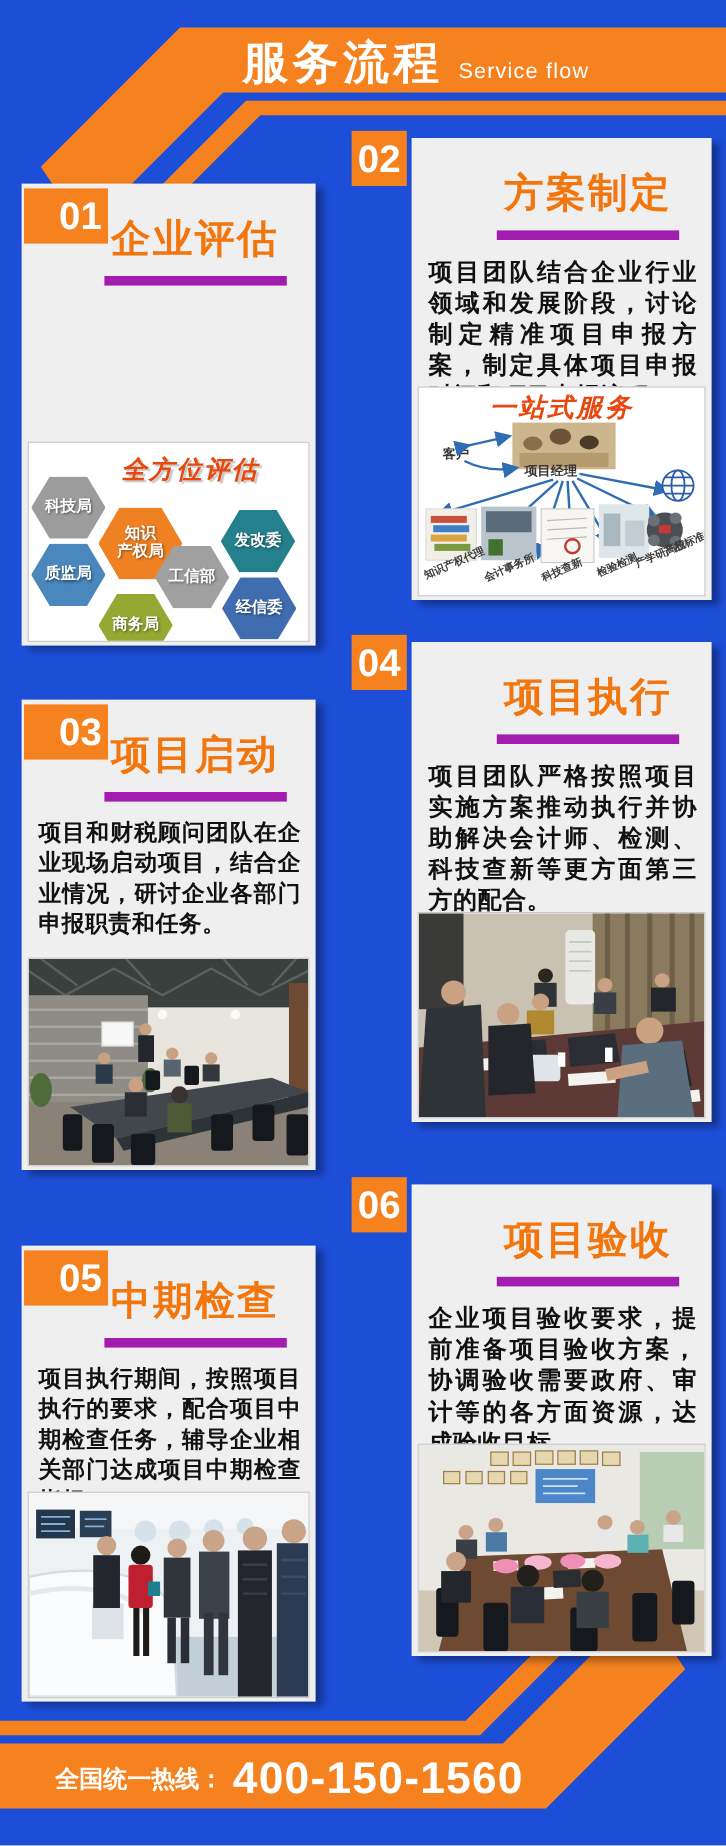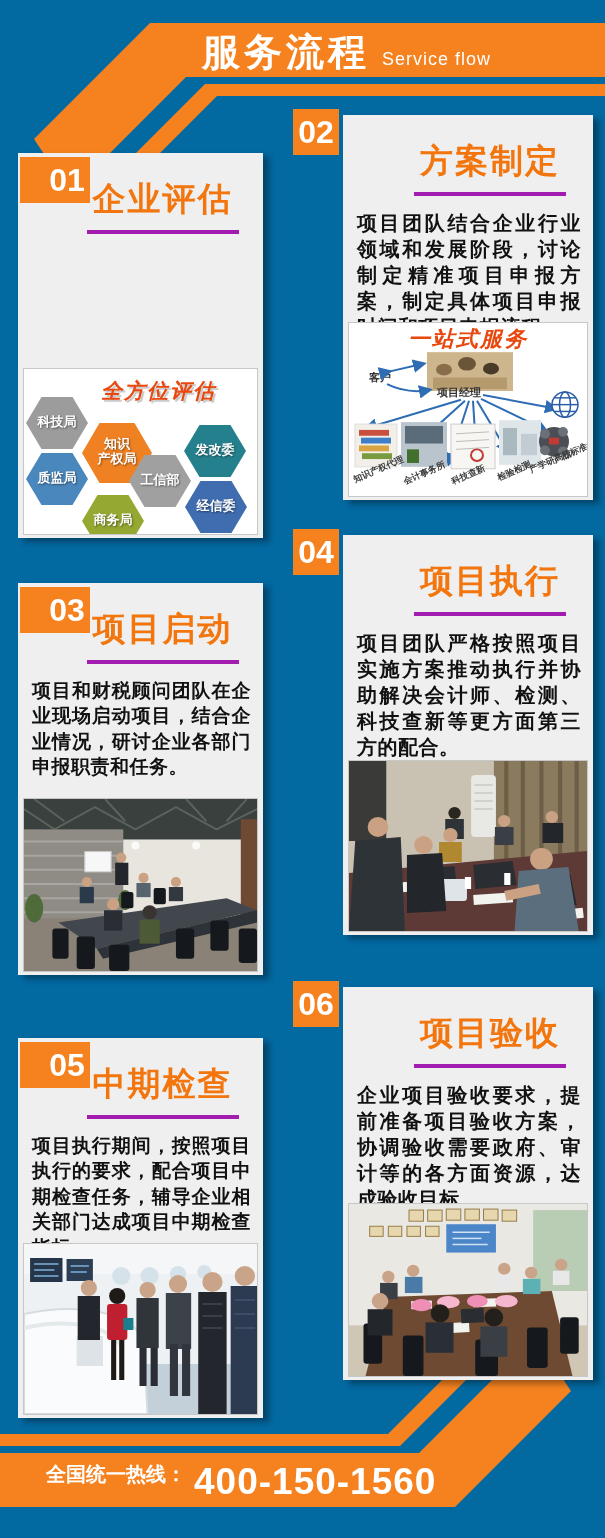--- a/index.html
+++ b/index.html
@@ -1,35 +1,35 @@
 <!DOCTYPE html>
 <html><head>
 <meta charset="utf-8">
 <style>
   html,body{margin:0;padding:0;background:#fff;font-family:"Liberation Sans","DejaVu Sans",sans-serif;}
-  #page{position:relative;width:605px;height:1538px;background:#0369a1;overflow:hidden;}
+  #page{position:relative;width:605px;height:1538px;background:#1d4ed8;overflow:hidden;}
 
   
   .ribbon-svg{position:absolute;left:0;z-index:1;display:block;}
   .hdr-text{position:absolute;top:27px;left:202px;z-index:2;color:#fff;display:flex;align-items:baseline;gap:12px;}
   .hdr-cn{font-size:38px;font-weight:bold;letter-spacing:4px;}
   .hdr-en{font-size:18px;letter-spacing:1px;}
-  .hotline{position:absolute;left:46px;top:1461px;z-index:2;color:#fff;display:flex;gap:8px;}
+  .hotline{position:absolute;left:46px;top:1461px;z-index:2;color:#fff;display:flex;align-items:center;gap:8px;}
   .hot-label{font-size:20px;font-weight:bold;}
   .hot-num{font-size:37px;font-weight:bold;letter-spacing:1px;}
 
   
   .card{position:absolute;background:#efefef;box-shadow:6px 4px 6px rgba(0,0,0,.35);z-index:3;}
   .card-l{left:18px;width:245px;}
   .card-r{left:343px;width:250px;}
   .badge{position:absolute;width:46px;height:46px;background:#f5821f;color:#fff;font-size:32px;font-weight:bold;display:flex;align-items:center;justify-content:center;z-index:4;}
   .card-l .badge{left:2px;top:4px;padding-left:24px;}
   .card-r .badge{left:-50px;top:-6px;}
   .card-head{padding:24px 0 0 44px;text-align:center;}
-  .card-title{display:inline-block;font-size:33px;font-weight:bold;color:#f2760d;letter-spacing:2px;border-bottom:4px solid #a21caf;padding:0 6px 8px 6px;}
+  .card-title{display:inline-block;font-size:33px;font-weight:bold;color:#f2760d;letter-spacing:2px;border-bottom:8px solid #a21caf;padding:0 6px 8px 6px;}
   .card-body{font-weight:bold;color:#111;font-size:19px;line-height:1.34;text-align:justify;margin:14px 12px 0 14px;letter-spacing:.5px;}
   .card-r .card-body{font-size:20px;line-height:1.30;}
   .media{position:absolute;left:5px;right:5px;bottom:3px;background:#fff;border:1px solid #c7c7c7;overflow:hidden;}
   .media svg{display:block;width:100%;height:100%;}
 
   
   .hex-title{position:absolute;top:8px;left:44px;right:8px;text-align:center;font-size:21px;font-style:italic;font-weight:bold;color:#e8470e;letter-spacing:2px;text-shadow:2px 2px 1px #c6c6c6;white-space:nowrap;}
   .hex{position:absolute;width:62px;height:52px;clip-path:polygon(0 50%,25% 0,75% 0,100% 50%,75% 100%,25% 100%);display:flex;align-items:center;justify-content:center;color:#fff;font-weight:bold;font-size:13px;text-align:center;line-height:1.15;white-space:pre-line;text-shadow:1px 1px 2px rgba(0,0,0,.45);}
   .hex-big{width:70px;height:60px;}
 

